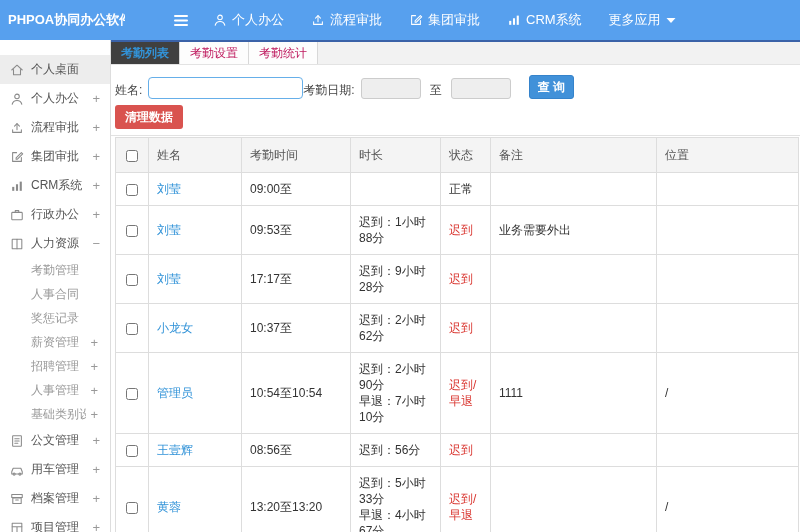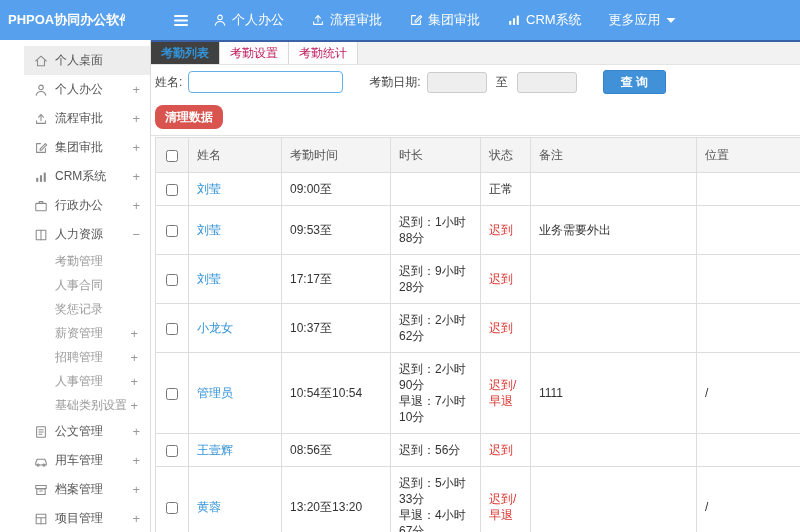--- a/index.html
+++ b/index.html
@@ -18,22 +18,22 @@
     white-space: nowrap; overflow: hidden;
   }
   .hamburger { margin-left: 48px; cursor: pointer; display: flex; align-items: center; }
   .top-nav { display: flex; align-items: center; margin-left: 24px; gap: 27px; }
   .nav-item { display: flex; align-items: center; gap: 5px; font-size: 13px; cursor: pointer; white-space: nowrap; }
   .icon { display: inline-flex; align-items: center; justify-content: center; line-height: 0; }
   
   .body-row { display: flex; height: 492px; }
   
   .sidebar {
-    width: 127px; flex-shrink: 0; background: #fff;
-    border-right: 1px solid #ddd; overflow: hidden; padding-top: 6px; margin-left: 24px;
+    width: 111px; flex-shrink: 0; background: #fff;
+    border-right: 1px solid #ddd; overflow: hidden; padding-top: 15px;
   }
   .s-item {
     display: flex; align-items: center; height: 29px; padding: 0 10px 0 9px;
     color: #555; cursor: pointer;
   }
   .s-item.active { background: #ededed; }
   .s-item .icon { width: 15px; margin-right: 7px; color: #8a8a8a; }
   .s-label { flex: 1; white-space: nowrap; overflow: hidden; }
   .expand { color: #999; font-size: 13px; margin-left: 4px; }
   .s-sub {
@@ -43,40 +43,40 @@
   
   .main { flex: 1; display: flex; flex-direction: column; background: #fff; overflow: hidden; }
   .topline { height: 2px; background: #3a62a8; flex-shrink: 0; }
   .tabbar { height: 23px; background: #f2f2f2; display: flex; border-bottom: 1px solid #e3e3e3; flex-shrink: 0; }
   .tab {
     padding: 0 10px; line-height: 22px; border-right: 1px solid #d8d8d8;
     background: #fdfdfd; color: #be185d; cursor: pointer; white-space: nowrap;
   }
   .tab.active { background: #404040; color: #3293d8; font-weight: bold; }
   
-  .filter { height: 34px; display: flex; align-items: center; padding-left: 4px; background: #fff; flex-shrink: 0; }
+  .filter { height: 34px; display: flex; align-items: flex-end; padding-left: 4px; background: #fff; flex-shrink: 0; }
   .f-label { color: #444; margin-right: 6px; white-space: nowrap; }
   .name-input {
     width: 155px; height: 22px; border: 1px solid #66afe9; border-radius: 4px;
     outline: none; padding: 0 6px; font-size: 12px; background: #fff;
   }
-  .date-label { margin-left: 26px; }
+  .date-label { margin-left: 0; }
   .date-input {
     width: 60px; height: 21px; border: 1px solid #ccc; border-radius: 3px;
     background: #eee; outline: none; padding: 0 5px; font-size: 12px;
   }
   .to-label { margin: 0 9px; color: #444; }
   .search-btn {
-    margin-left: 26px; height: 24px; padding: 0 17px; background: #4191d9;
+    margin-left: 18px; height: 24px; padding: 0 8px; background: #4191d9;
     border: 1px solid #3583cb; border-radius: 3px; color: #fff; font-size: 12px;
     font-weight: bold; cursor: pointer; white-space: nowrap;
   }
   
   .actions { height: 36px; display: flex; align-items: center; padding-left: 4px; gap: 12px; flex-shrink: 0; }
-  .btn { height: 24px; padding: 0 10px; border: none; border-radius: 8px; color: #fff; font-size: 12px; font-weight: bold; cursor: pointer; white-space: nowrap; }
+  .btn { height: 24px; padding: 0 10px; border: none; border-radius: 3px; color: #fff; font-size: 12px; font-weight: bold; cursor: pointer; white-space: nowrap; }
   .btn-danger { background: #d9534f; }
   .btn-info { background: #5bc0de; }
   .divider { border-top: 1px solid #e2e2e2; flex-shrink: 0; }
   
   .table-wrap { flex: 1; overflow: hidden; padding-left: 4px; padding-top: 1px; }
   table { border-collapse: collapse; width: 671px; table-layout: fixed; }
   th, td { border: 1px solid #ddd; padding: 8px; text-align: left; vertical-align: middle; line-height: 16px; word-wrap: break-word; }
   th { background: #f4f4f4; color: #555; font-weight: normal; padding: 9px 8px; }
   .col-check { width: 33px; text-align: center; }
   .col-name { width: 93px; }

